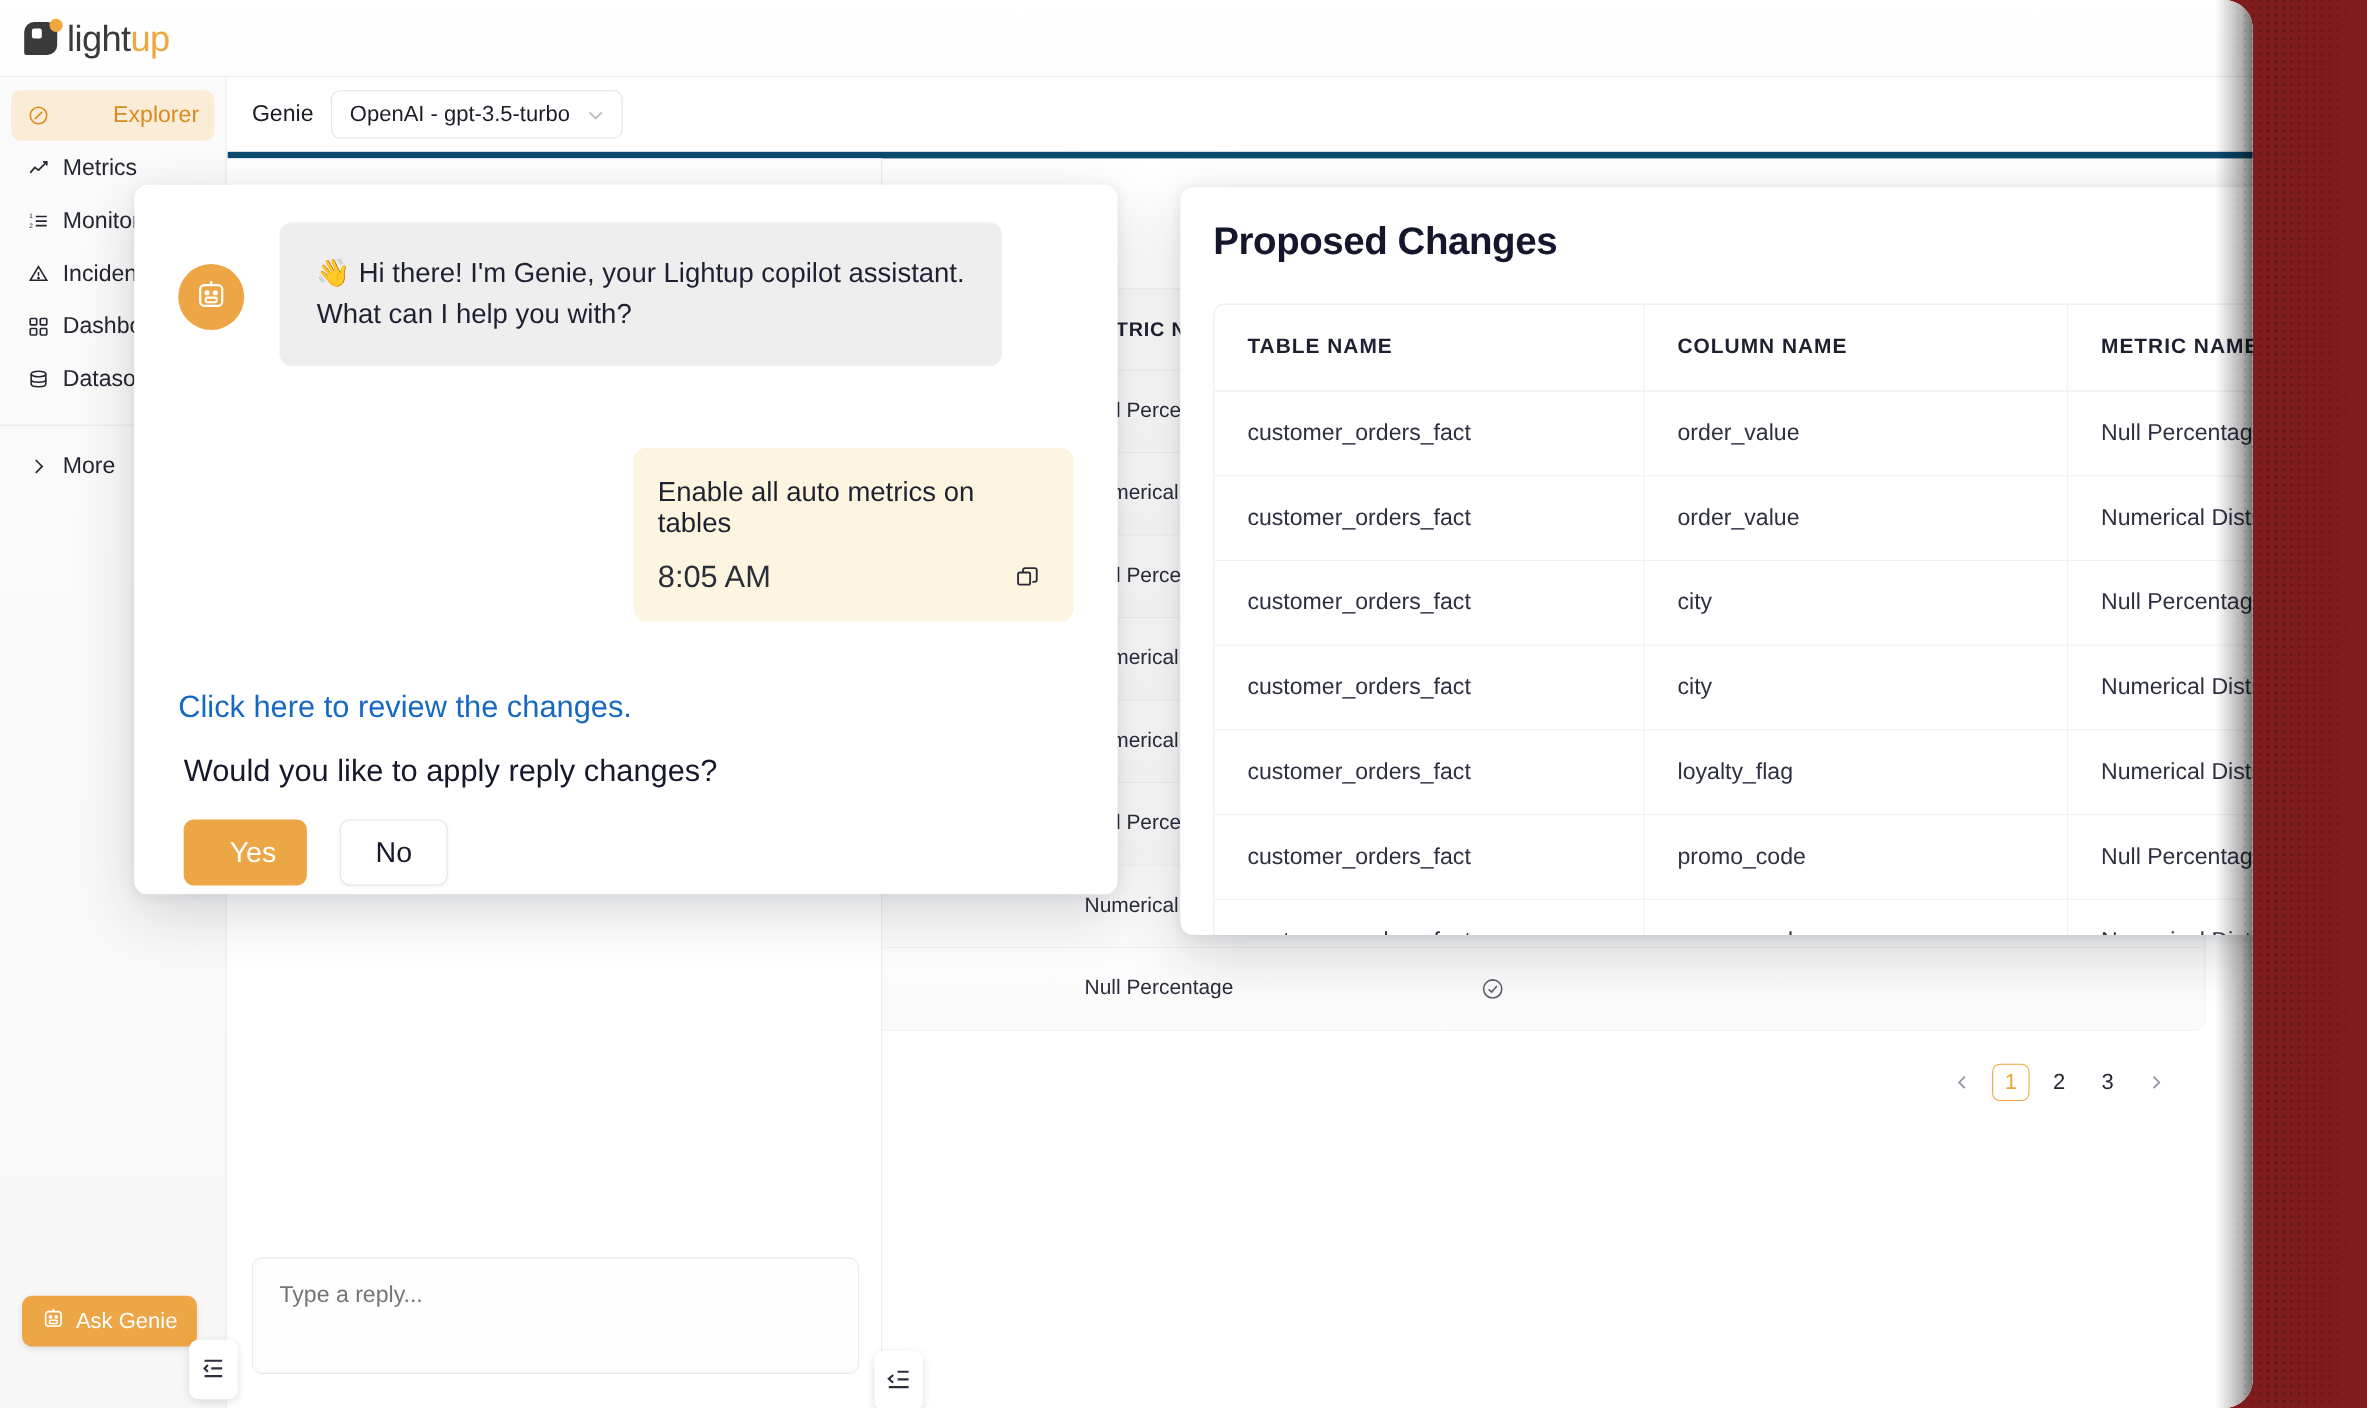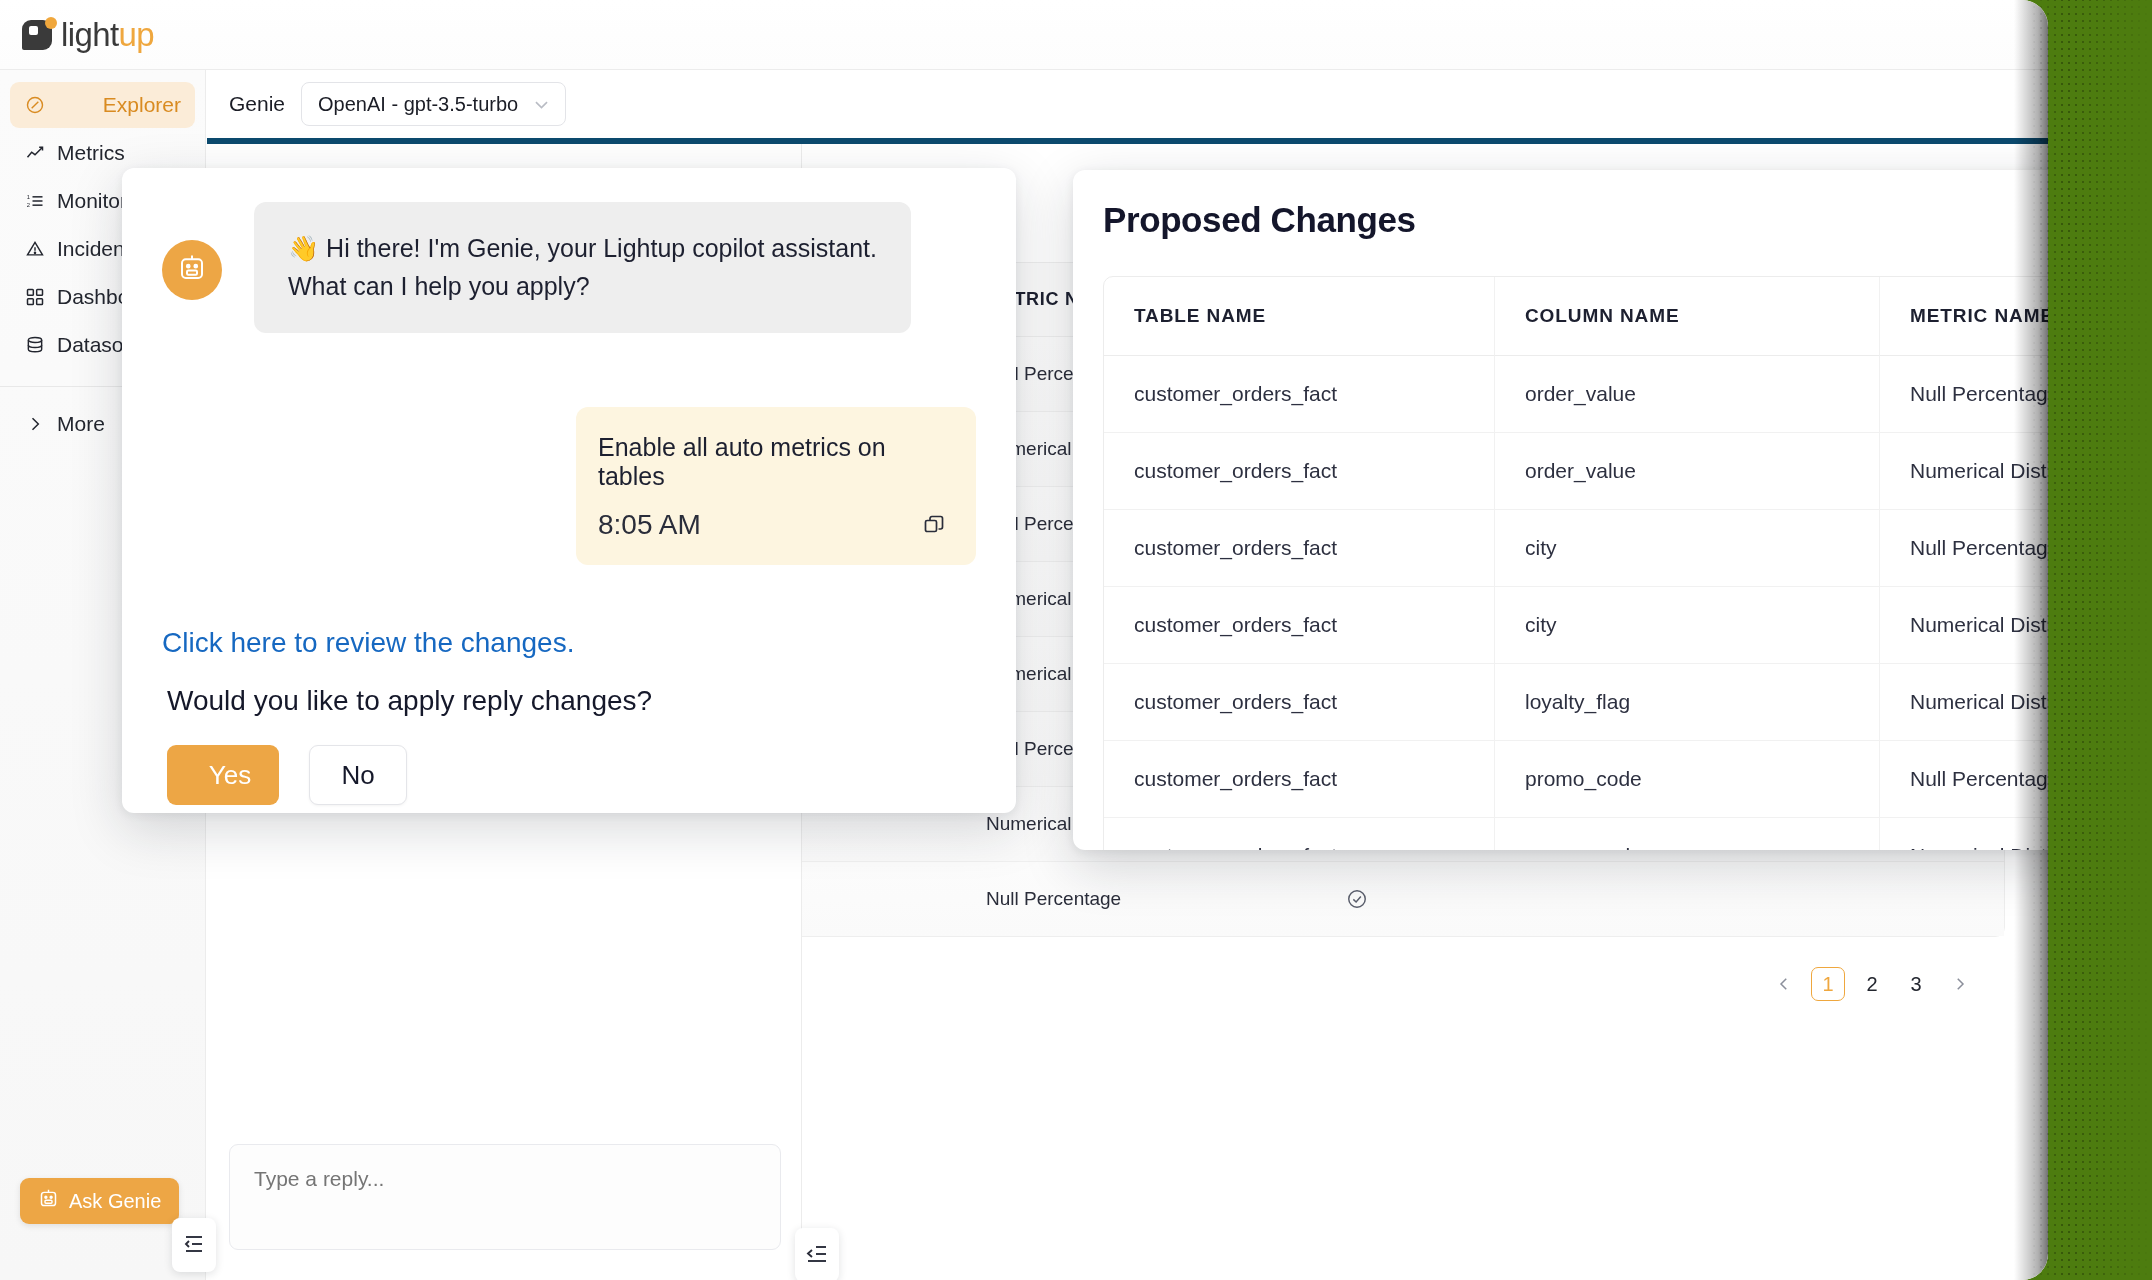--- a/index.html
+++ b/index.html
@@ -5,21 +5,21 @@
   * { box-sizing: border-box; margin: 0; padding: 0; }
   html, body {
     width: 2152px; height: 1280px;
     font-family: "Liberation Sans", sans-serif;
     background: #4a6b4c;
     overflow: hidden;
   }
   #root {
     position: relative;
     width: 2152px; height: 1280px;
-    background: #4d7c0f;
+    background: #7f1d1d;
   }
 
   
   .app-shell {
     position: absolute; left: 0; top: 0;
     width: 2048px; height: 1280px;
     background: #ffffff;
     border-radius: 0 26px 26px 0;
     overflow: hidden;
   }
@@ -569,21 +569,21 @@
                 <line x1="12" y1="2" x2="12" y2="5"></line>
                 <rect x="4" y="5" width="16" height="15" rx="3"></rect>
                 <circle cx="9" cy="10.5" r="1.1" fill="#fff"></circle>
                 <circle cx="15" cy="10.5" r="1.1" fill="#fff"></circle>
                 <rect x="8" y="14" width="8" height="3.4" rx="1"></rect>
               </svg>
           </span>
         </div>
         <div class="bubble-bot">
           <div>👋 Hi there! I'm Genie, your Lightup copilot assistant.</div>
-          <div>What can I help you apply?</div>
+          <div>What can I help you with?</div>
         </div>
       </div>
 
       <div class="bubble-user">
         <div>Enable all auto metrics on tables</div>
         <div class="ts-row">
           <span class="ts">8:05 AM</span>
           <span class="copy-ico">
             <svg viewBox="0 0 24 24" fill="none" stroke="currentColor" stroke-width="1.7">
                 <rect x="3.5" y="7.5" width="11" height="11" rx="1.6"></rect>

